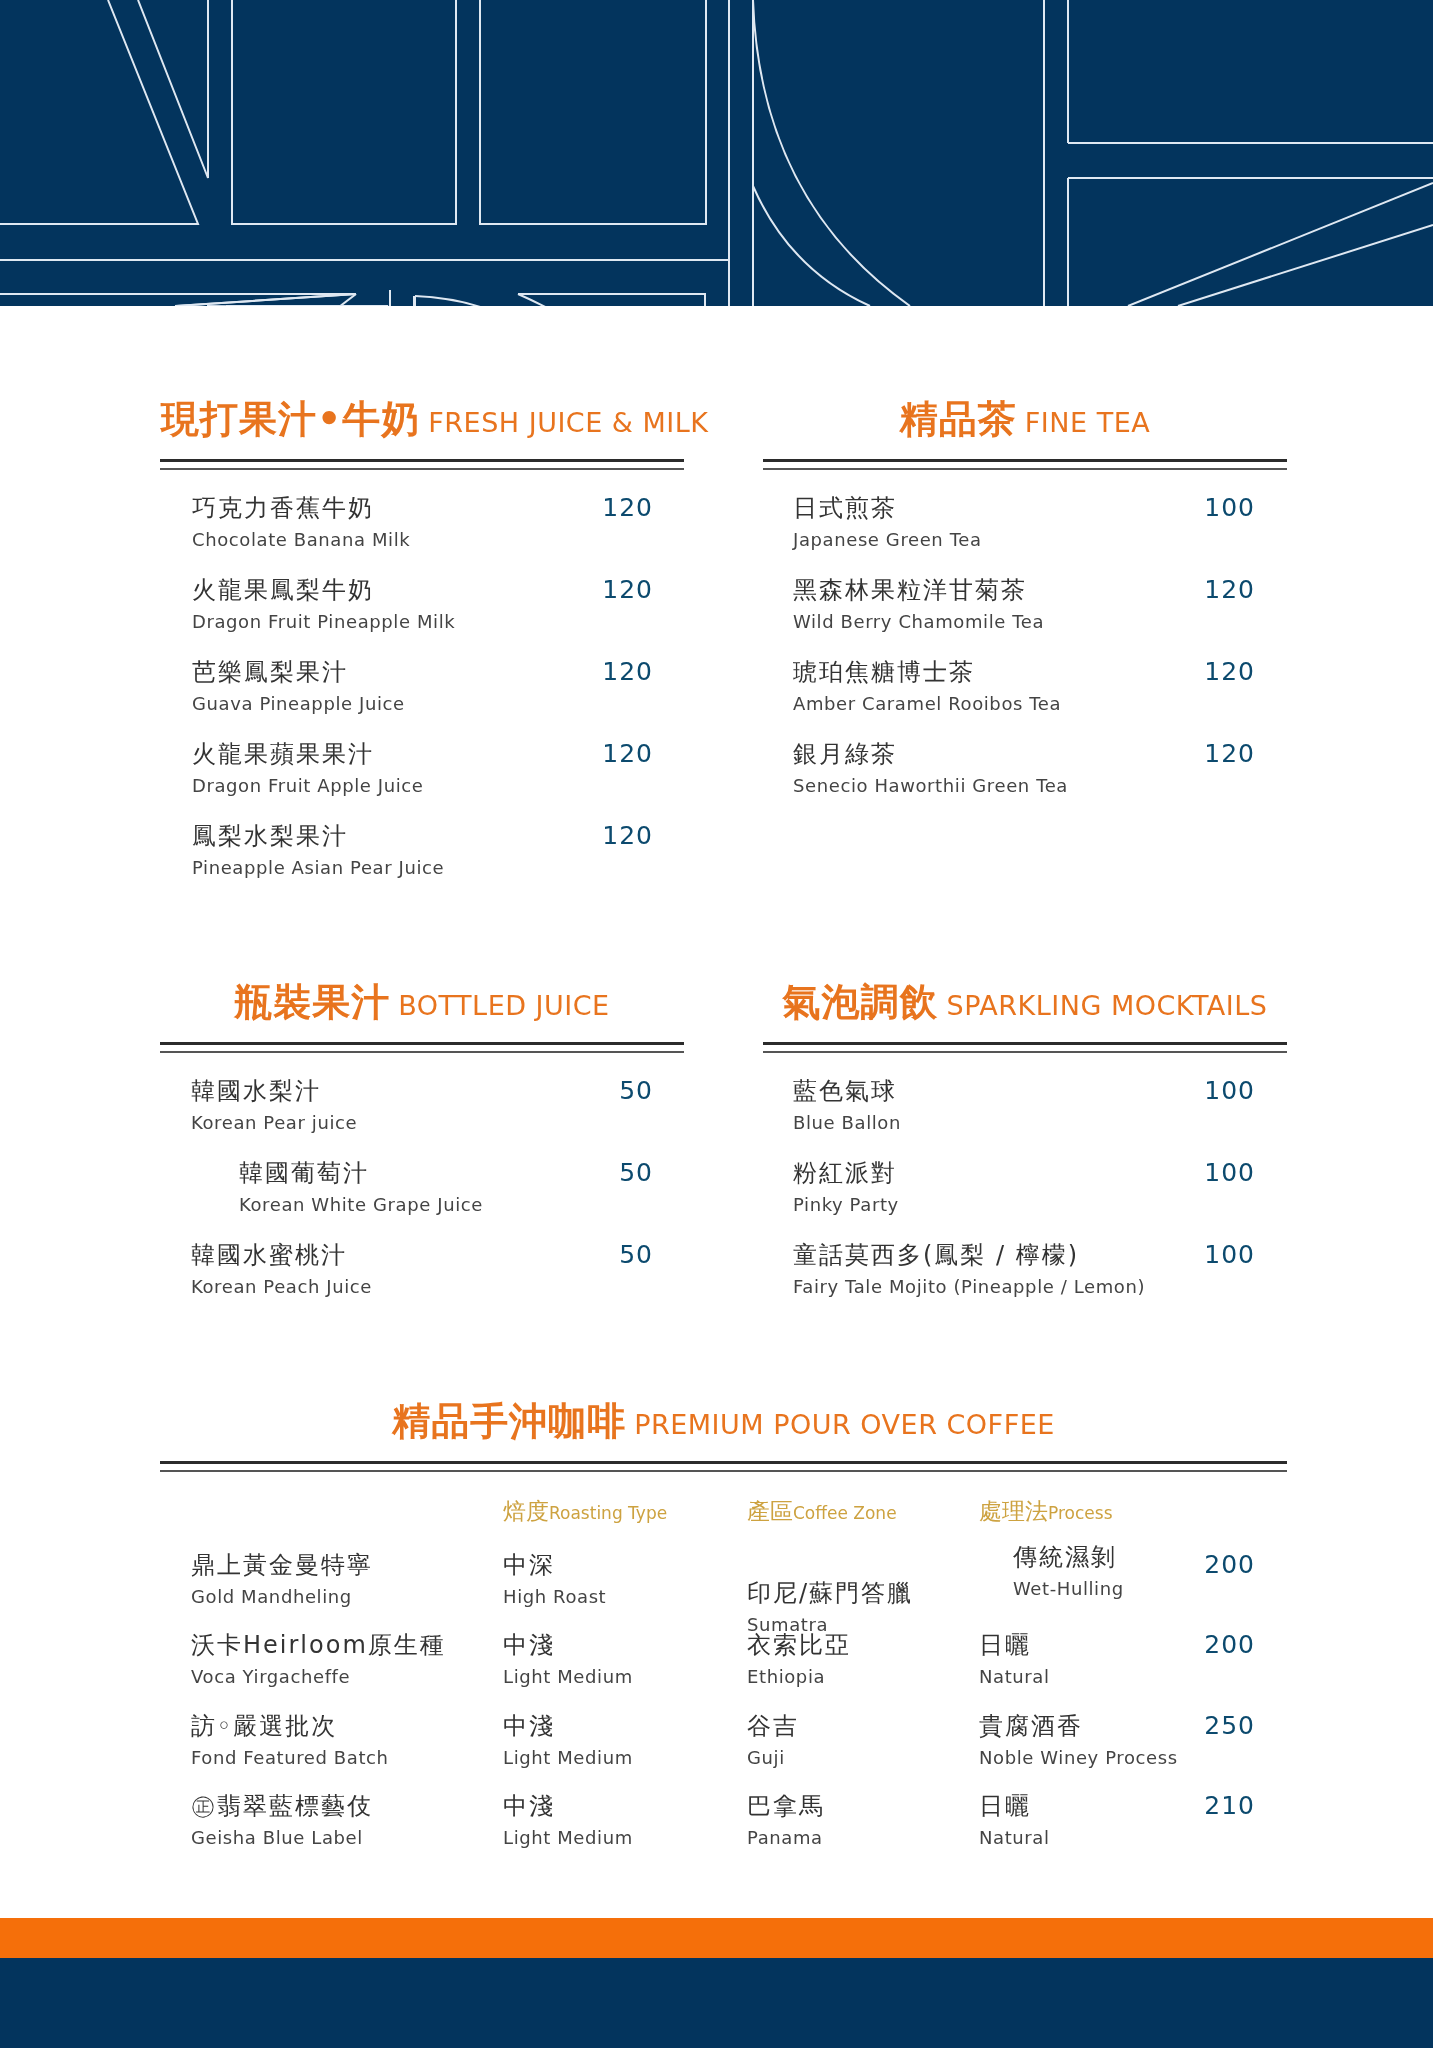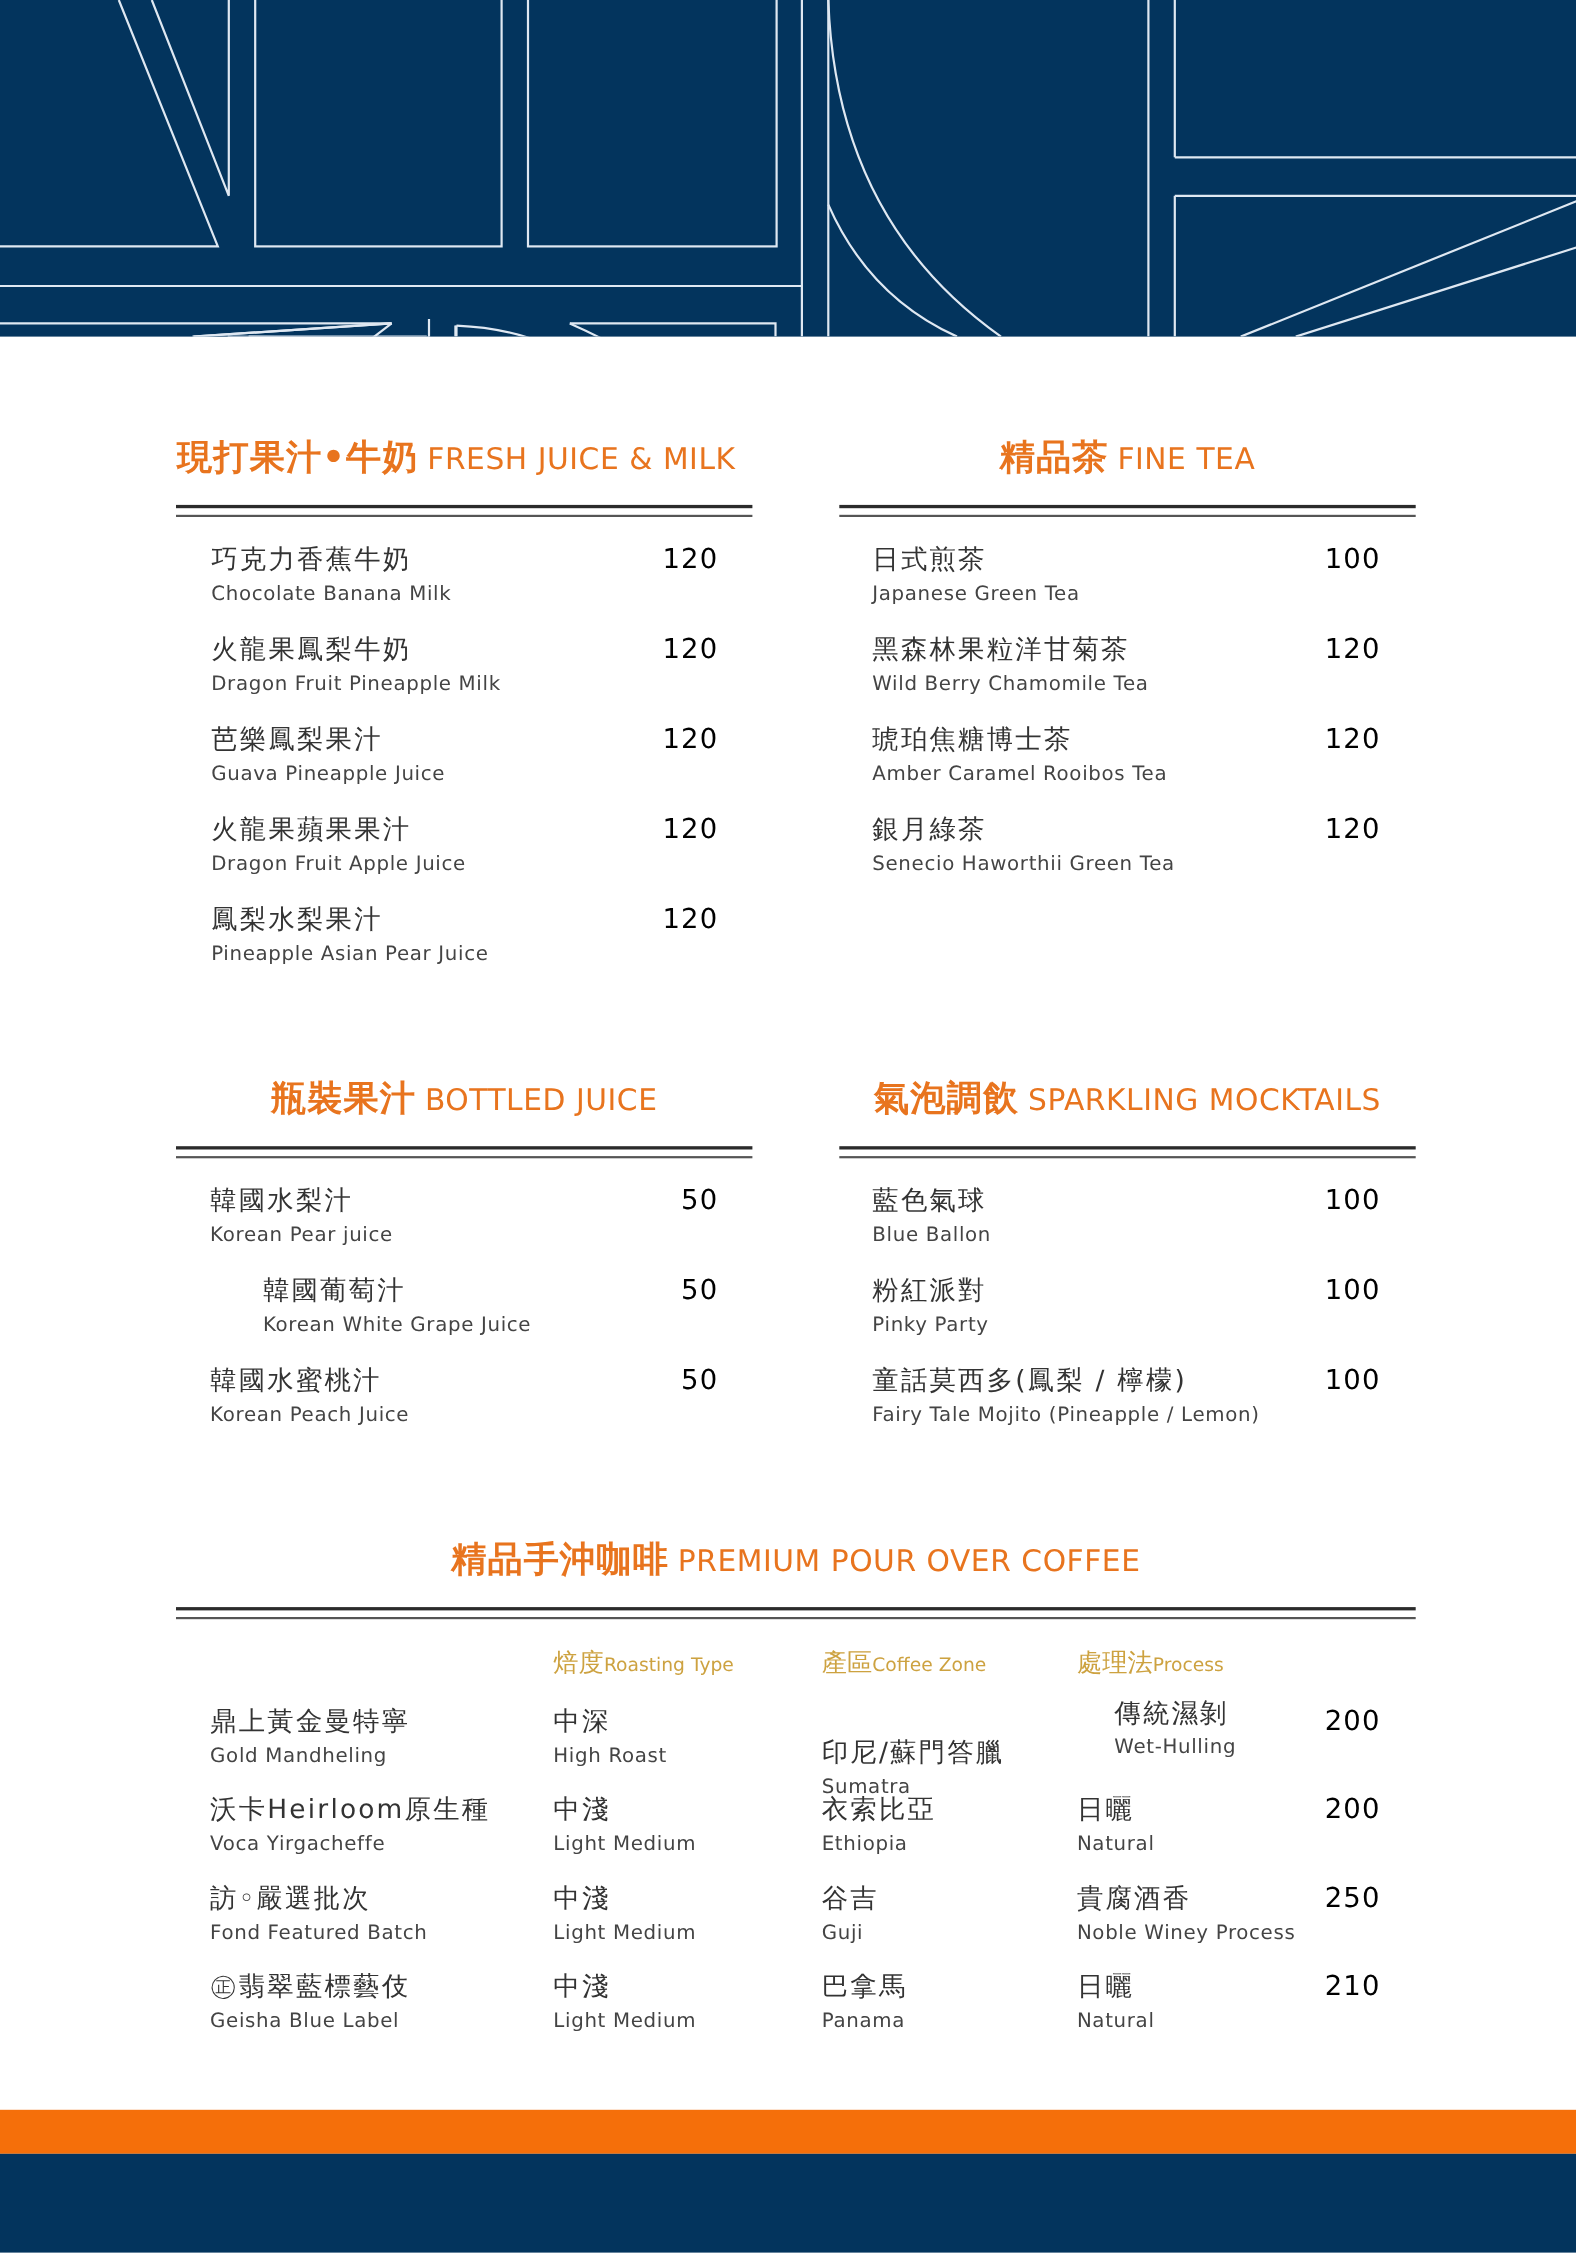--- a/index.html
+++ b/index.html
@@ -3,32 +3,32 @@
 <meta charset="utf-8">
 <style>
   * { margin: 0; padding: 0; box-sizing: border-box; }
   html, body { width: 1433px; height: 2048px; background: #ffffff; overflow: hidden; }
   body { position: relative; font-family: "DejaVu Sans", "Liberation Sans", sans-serif; color: #333333; }
 
   .header-band { position: absolute; left: 0; top: 0; width: 1433px; height: 306px; background: #03345d; }
   .header-band svg { position: absolute; left: 0; top: 0; }
 
   .section-title { position: absolute; color: #e8741e; font-weight: bold; white-space: nowrap; text-align: center; }
-  .section-title .zh { font-size: 32px; letter-spacing: 1px; }
+  .section-title .zh { font-size: 38px; letter-spacing: 1px; }
   .section-title .en { font-size: 27px; font-weight: normal; margin-left: 8px; letter-spacing: 0.5px; }
 
   .divider { position: absolute; height: 12px; }
   .divider::before, .divider::after { content: ""; position: absolute; left: 0; right: 0; background: #2b2b2b; }
   .divider::before { top: 0; height: 3px; }
   .divider::after { top: 9px; height: 2px; background: #555555; }
 
   .item { position: absolute; }
   .item .zh { font-size: 24px; color: #333333; letter-spacing: 2px; white-space: nowrap; line-height: 30px; }
   .item .en { font-size: 18px; color: #444444; letter-spacing: 0.6px; white-space: nowrap; line-height: 28px; margin-top: 3px; }
-  .price { position: absolute; font-size: 25px; color: #000000; letter-spacing: 1px; text-align: right; width: 100px; line-height: 30px; }
+  .price { position: absolute; font-size: 25px; color: #0c4a6e; letter-spacing: 1px; text-align: right; width: 100px; line-height: 30px; }
 
   .col-head { position: absolute; color: #cda240; white-space: nowrap; }
   .col-head .zh { font-size: 23px; }
   .col-head .en { font-size: 17px; margin-left: 0; }
 
   .orange-band { position: absolute; left: 0; top: 1918px; width: 1433px; height: 40px; background: #f56f0a; }
   .footer-band { position: absolute; left: 0; top: 1958px; width: 1433px; height: 90px; background: #03345d; }
 </style>
 </head>
 <body>

